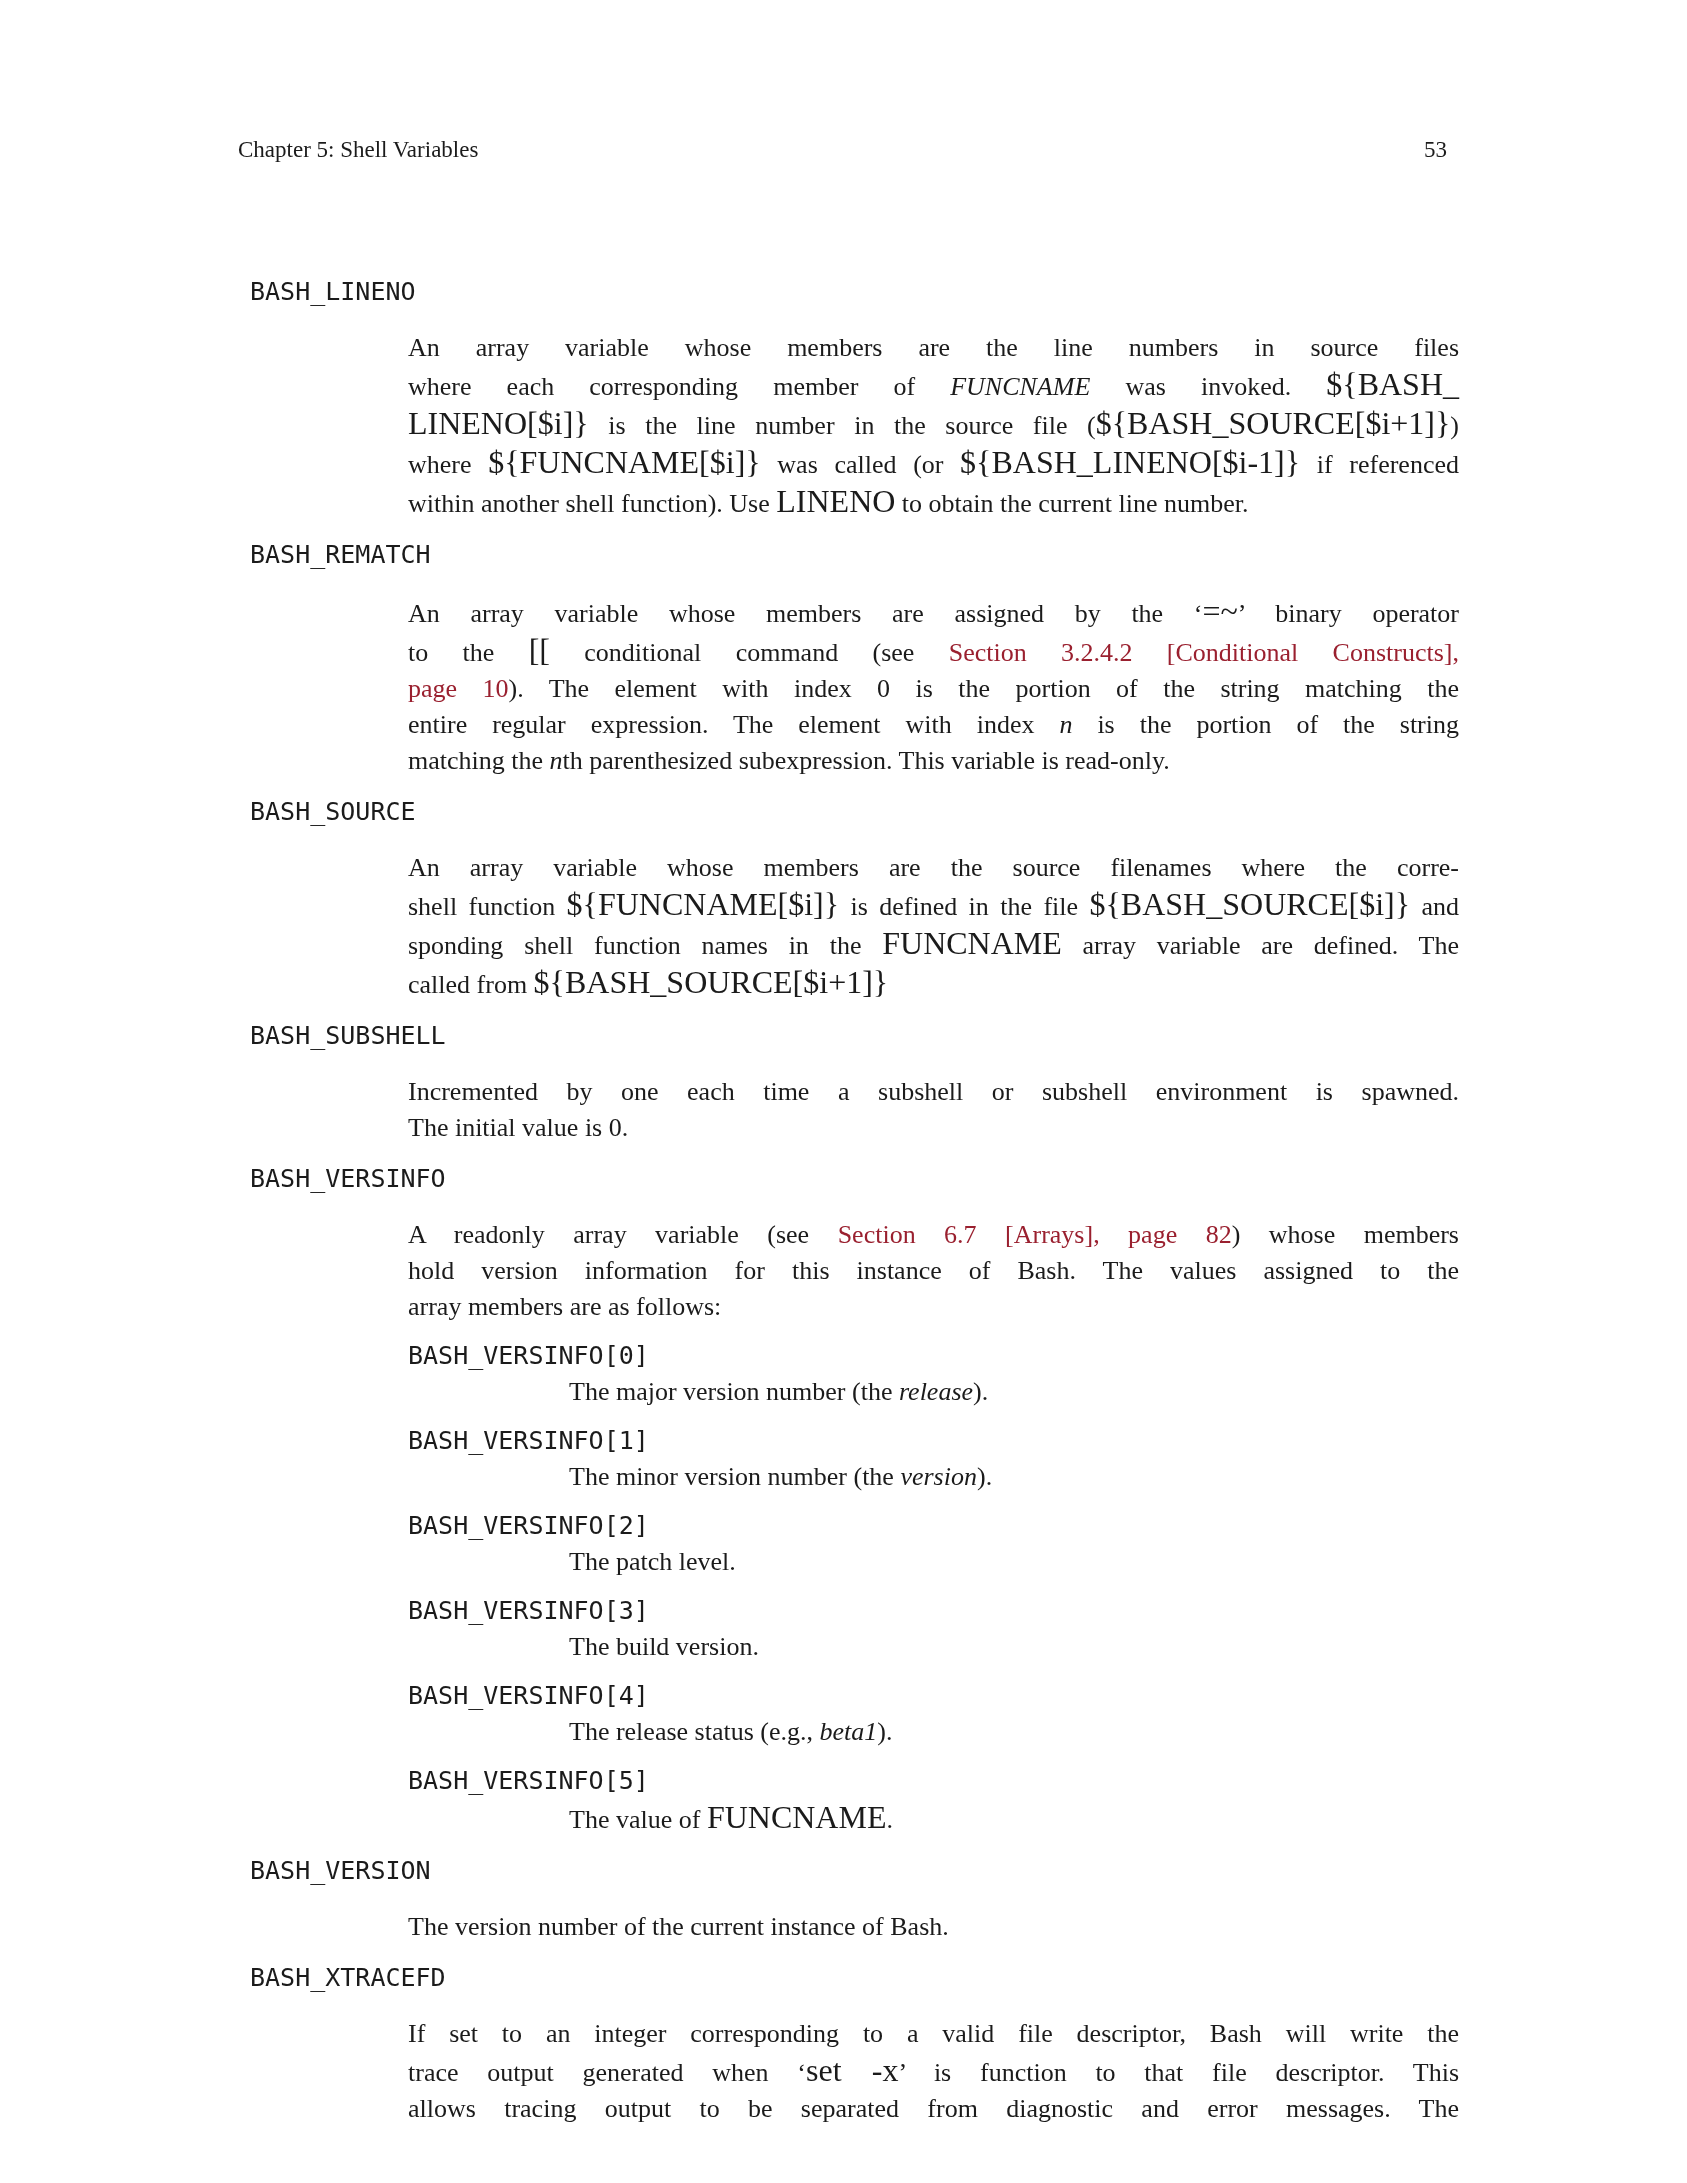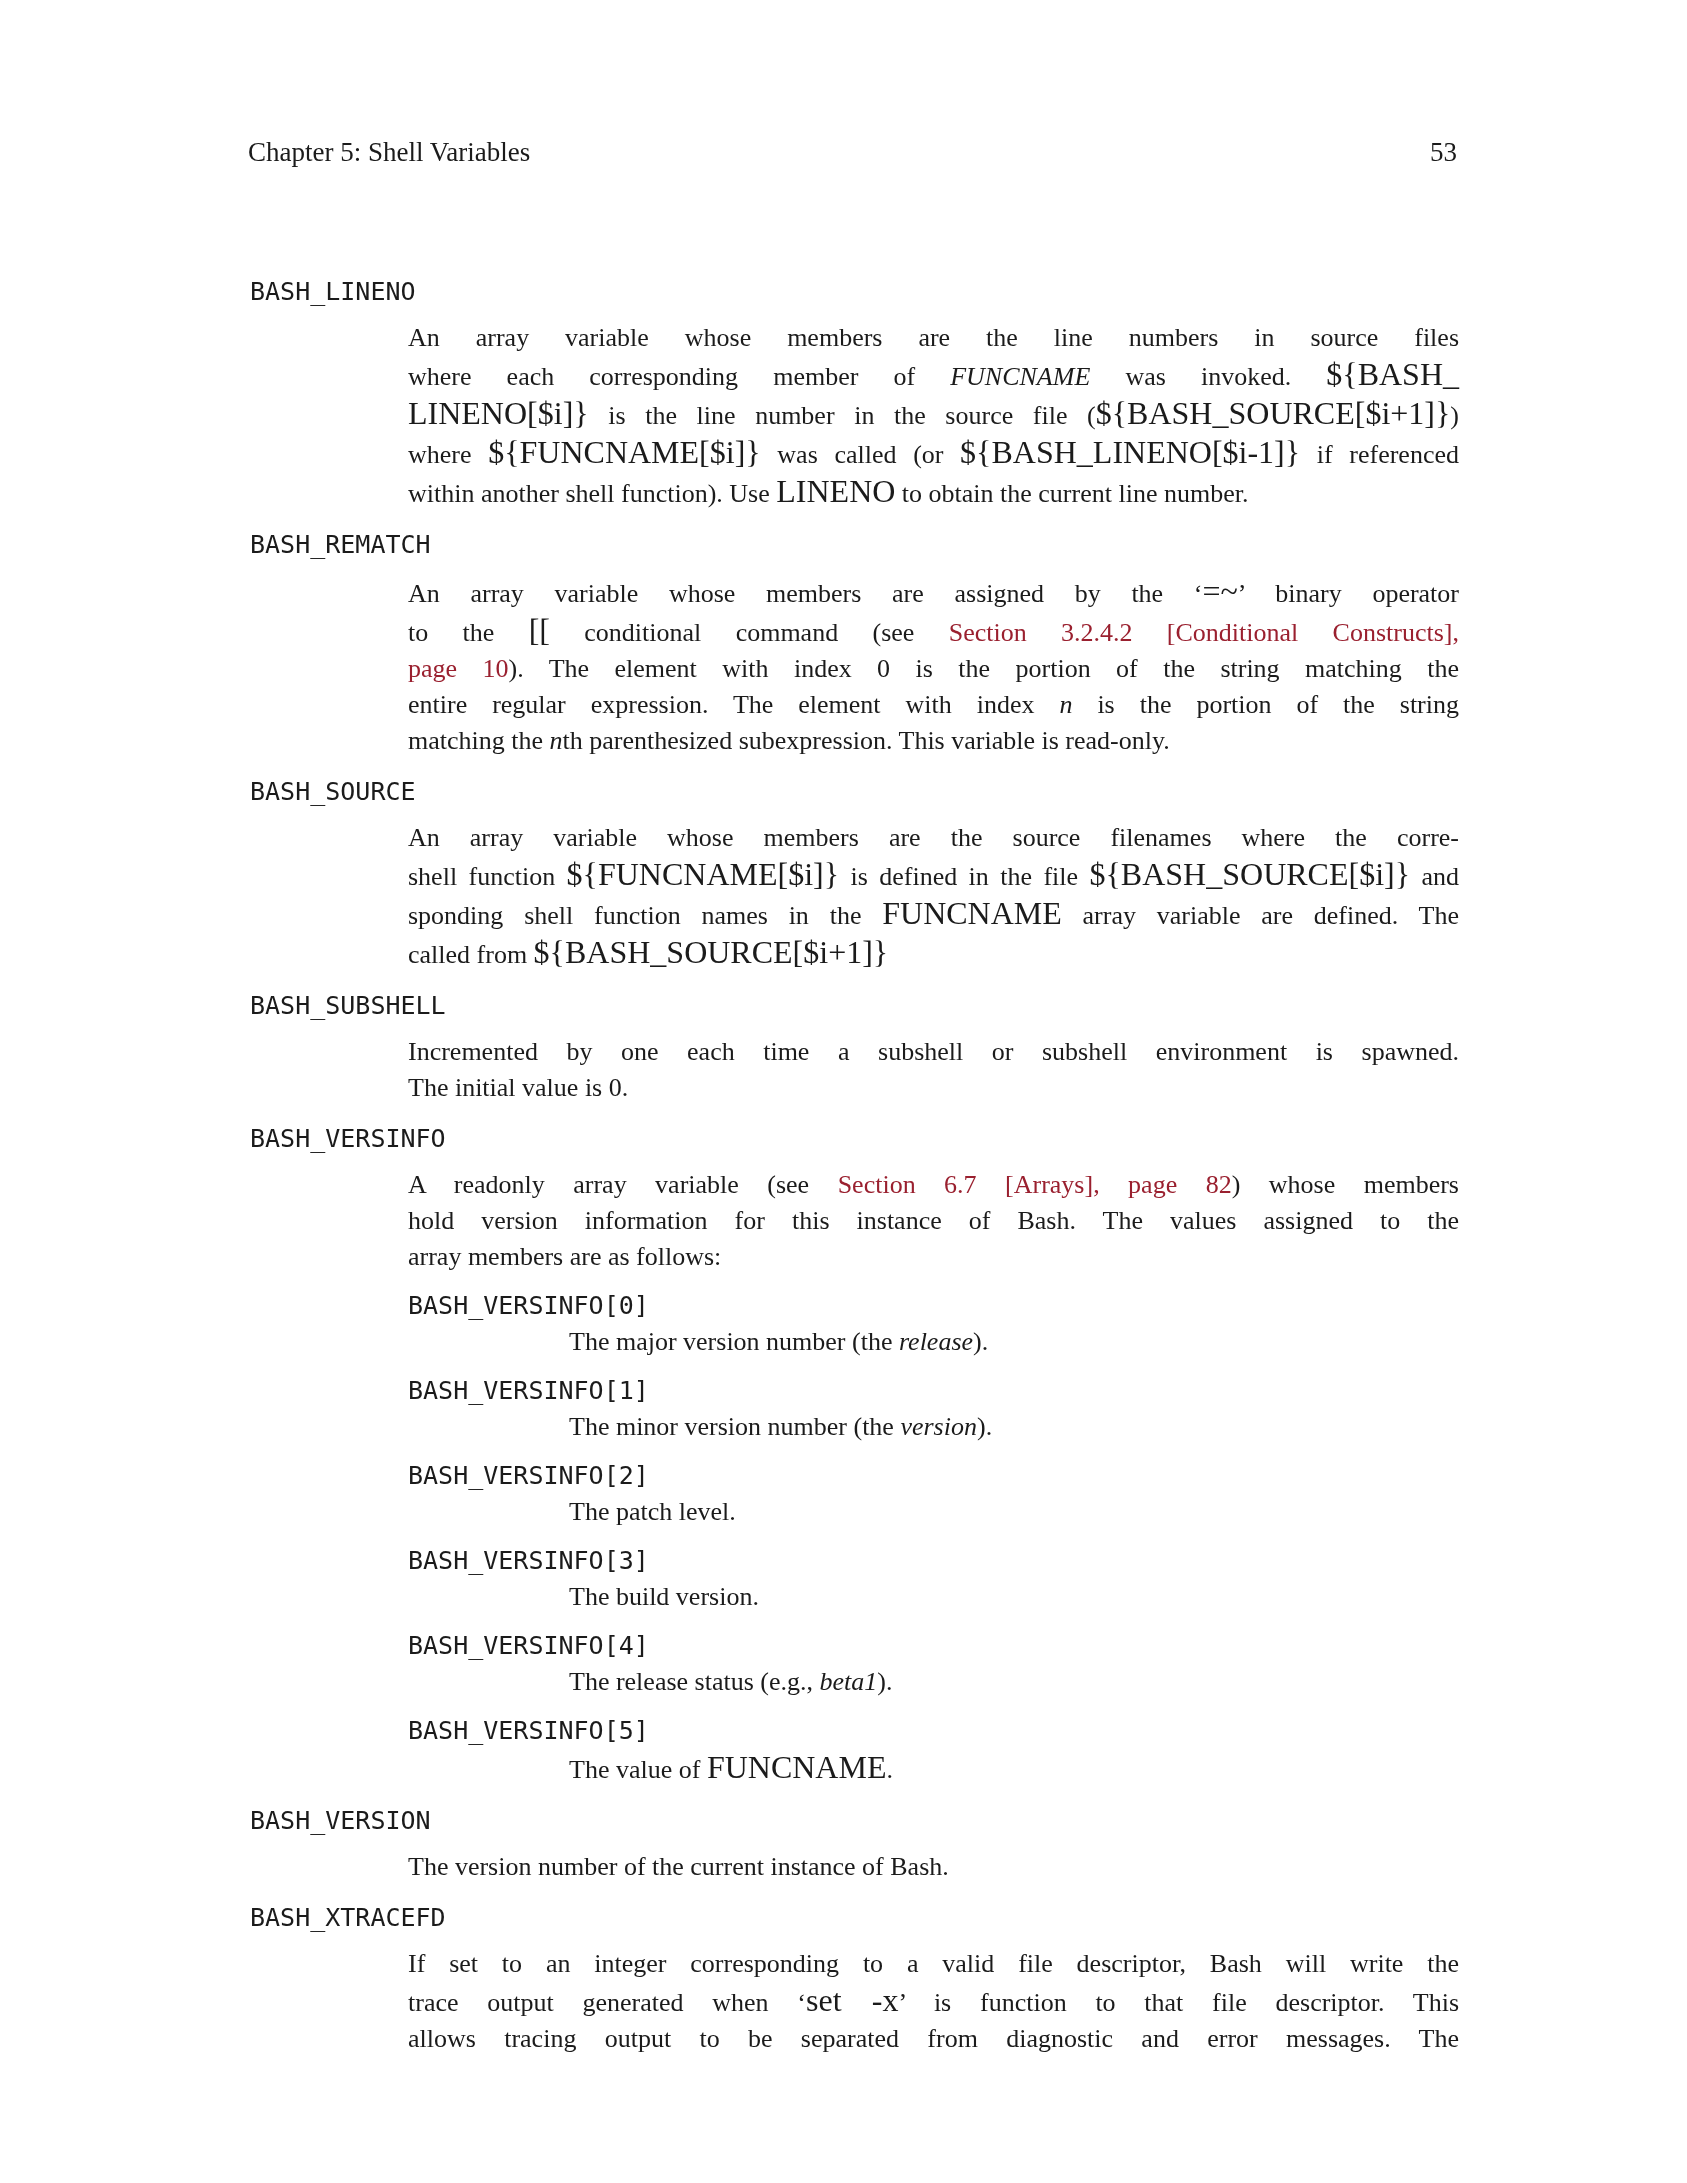--- a/index.html
+++ b/index.html
@@ -13,43 +13,43 @@
     width: 1687px;
     height: 2183px;
     background: var(--page-bg);
     color: var(--text-color);
     font-family: "Liberation Serif", serif;
     font-size: 26px;
     overflow: hidden;
   }
   .page-header {
     position: absolute;
-    left: 248px;
+    left: 238px;
     top: 137px;
     width: 1209px;
     display: flex;
     justify-content: space-between;
     align-items: baseline;
-    font-size: 27px;
+    font-size: 23px;
   }
   .content {
     position: absolute;
     left: 250px;
     top: 274px;
     width: 1209px;
   }
   .entry { margin-top: 15px; }
   .entry:first-child { margin-top: 0; }
   .entry-name {
     font-family: "DejaVu Sans Mono", monospace;
     font-size: 25px;
     line-height: 36px;
     white-space: pre;
   }
-  .entry-body { margin-left: 158px; margin-top: 10px; }
+  .entry-body { margin-left: 158px; margin-top: 20px; }
   .line {
     line-height: 36px;
     text-align: justify;
     text-align-last: justify;
   }
   .line.last { text-align-last: left; }
   .tt { font-family: Liberation Serif, serif; font-size: 32px; }
   .it { font-style: italic; }
   .ln { color: var(--link-color); }
   .sub-entry { margin-top: 13px; }

